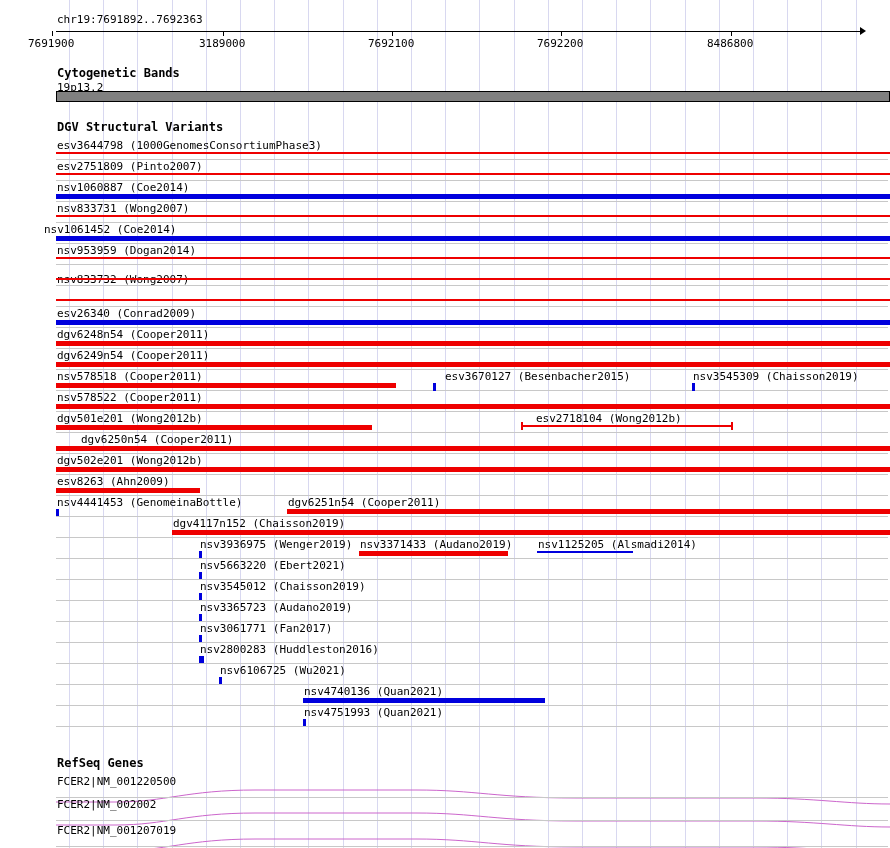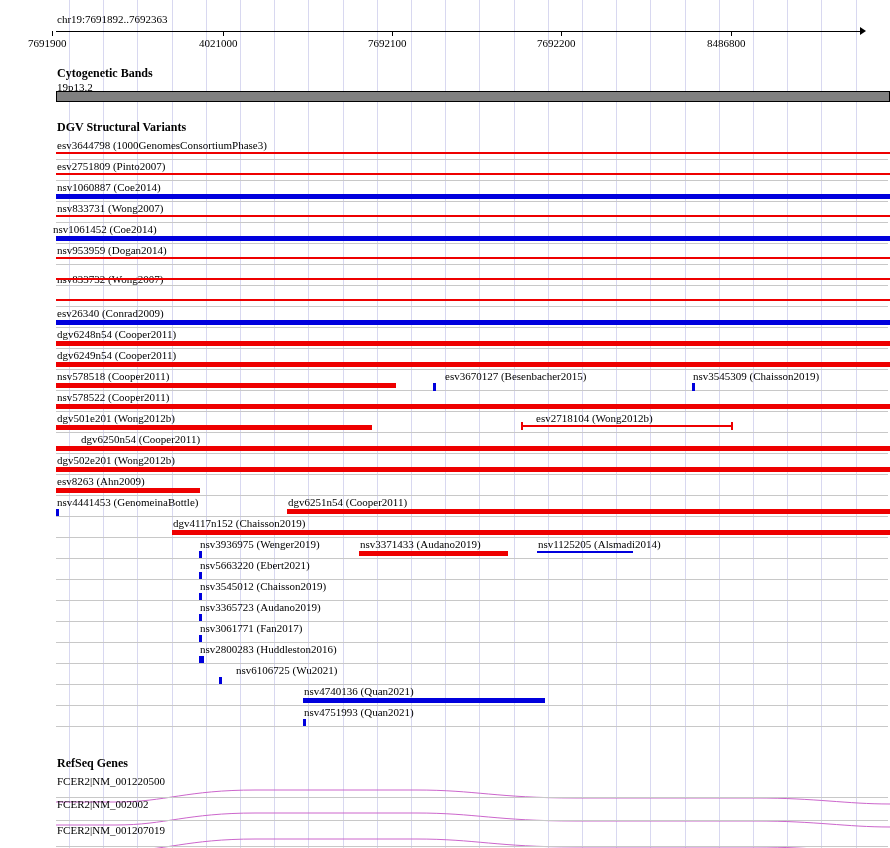--- a/index.html
+++ b/index.html
@@ -1,17 +1,17 @@
 <!DOCTYPE html>
 <html><head>
 <meta charset="utf-8">
 <style>
   html,body{margin:0;padding:0;background:#ffffff;}
   body{width:890px;height:848px;position:relative;font-family:"DejaVu Sans Mono","Liberation Mono",monospace;color:#000;}
-  #canvas{position:absolute;left:0;top:0;width:890px;height:848px;overflow:hidden;font-family:Liberation Serif, serif;}
+  #canvas{position:absolute;left:0;top:0;width:890px;height:848px;overflow:hidden;}
   .vgrid{position:absolute;top:0;width:1px;height:848px;background:#d8d8f0;}
   .lbl{position:absolute;font-size:11px;line-height:11px;white-space:nowrap;color:#000;}
   .bold{font-weight:bold;font-size:12px;}
   .bar{position:absolute;height:5px;}
   .axisline{position:absolute;height:1px;background:#000;}
   .axistick{position:absolute;width:1px;height:5px;background:#000;}
   .cyto{position:absolute;height:9px;background:#808080;border:1px solid #000;}
   .sep{position:absolute;height:1px;background:#c8c8c8;}
   svg.genecurve{position:absolute;overflow:visible;}
   .arrowR{position:absolute;width:0;height:0;border-top:4px solid transparent;border-bottom:4px solid transparent;border-left:6px solid #000;}
@@ -43,21 +43,21 @@
     <div class="vgrid" style="left: 753px; background: rgb(216, 216, 240);"></div>
     <div class="vgrid" style="left: 787px; background: rgb(216, 216, 240);"></div>
     <div class="vgrid" style="left: 821px; background: rgb(216, 216, 240);"></div>
     <div class="vgrid" style="left: 856px; background: rgb(216, 216, 240);"></div>
     <div class="lbl" style="left: 57px; top: 14px; font-size: 11px;">chr19:7691892..7692363</div>
     <div class="axisline" style="left: 56px; top: 31px; width: 806px;"></div>
     <div class="arrowR" style="left: 860px; top: 27px;"></div>
     <div class="axistick" style="left: 52px; top: 31px;"></div>
     <div class="lbl" style="left: 28px; top: 38px;">7691900</div>
     <div class="axistick" style="left: 223px; top: 31px;"></div>
-    <div class="lbl" style="left: 199px; top: 38px;">4021000</div>
+    <div class="lbl" style="left: 199px; top: 38px;">3189000</div>
     <div class="axistick" style="left: 392px; top: 31px;"></div>
     <div class="lbl" style="left: 368px; top: 38px;">7692100</div>
     <div class="axistick" style="left: 561px; top: 31px;"></div>
     <div class="lbl" style="left: 537px; top: 38px;">7692200</div>
     <div class="axistick" style="left: 731px; top: 31px;"></div>
     <div class="lbl" style="left: 707px; top: 38px;">8486800</div>
     <div class="lbl bold" style="left: 57px; top: 68px;">Cytogenetic Bands</div>
     <div class="lbl" style="left: 57px; top: 82px;">19p13.2</div>
     <div class="cyto" style="left: 56px; top: 91px; width: 832px; background: rgb(128, 128, 128);"></div>
     <div class="lbl bold" style="left: 57px; top: 122px;">DGV Structural Variants</div>
@@ -66,21 +66,21 @@
     <div class="sep" style="left: 56px; top: 159px; width: 832px;"></div>
     <div class="lbl" style="left: 57px; top: 161px;">esv2751809 (Pinto2007)</div>
     <div class="bar" style="left: 56px; top: 173px; width: 834px; height: 2px; background: rgb(238, 0, 0);"></div>
     <div class="sep" style="left: 56px; top: 180px; width: 832px;"></div>
     <div class="lbl" style="left: 57px; top: 182px;">nsv1060887 (Coe2014)</div>
     <div class="bar" style="left: 56px; top: 194px; width: 834px; height: 5px; background: rgb(0, 0, 221);"></div>
     <div class="sep" style="left: 56px; top: 201px; width: 832px;"></div>
     <div class="lbl" style="left: 57px; top: 203px;">nsv833731 (Wong2007)</div>
     <div class="bar" style="left: 56px; top: 215px; width: 834px; height: 2px; background: rgb(238, 0, 0);"></div>
     <div class="sep" style="left: 56px; top: 222px; width: 832px;"></div>
-    <div class="lbl" style="left: 53px; top: 224px; text-align: right;">nsv1061452 (Coe2014)</div>
+    <div class="lbl" style="left: 44px; top: 224px; text-align: right;">nsv1061452 (Coe2014)</div>
     <div class="bar" style="left: 56px; top: 236px; width: 834px; height: 5px; background: rgb(0, 0, 221);"></div>
     <div class="sep" style="left: 56px; top: 243px; width: 832px;"></div>
     <div class="lbl" style="left: 57px; top: 245px; text-align: center;">nsv953959 (Dogan2014)</div>
     <div class="bar" style="left: 56px; top: 257px; width: 834px; height: 2px; background: rgb(238, 0, 0);"></div>
     <div class="sep" style="left: 56px; top: 264px; width: 832px;"></div>
     <div class="lbl" style="left: 57px; top: 274px;">nsv833732 (Wong2007)</div>
     <div class="bar" style="left: 56px; top: 278px; width: 834px; height: 2px; background: rgb(238, 0, 0);"></div>
     <div class="sep" style="left: 56px; top: 285px; width: 832px;"></div>
     <div class="bar" style="left: 56px; top: 299px; width: 834px; height: 2px; background: rgb(238, 0, 0);"></div>
     <div class="sep" style="left: 56px; top: 306px; width: 832px;"></div>
@@ -142,21 +142,21 @@
     <div class="sep" style="left: 56px; top: 600px; width: 832px;"></div>
     <div class="lbl" style="left: 200px; top: 602px;">nsv3365723 (Audano2019)</div>
     <div class="bar" style="left: 199px; top: 614px; width: 3px; height: 8px; background: rgb(0, 0, 221);"></div>
     <div class="sep" style="left: 56px; top: 621px; width: 832px;"></div>
     <div class="lbl" style="left: 200px; top: 623px;">nsv3061771 (Fan2017)</div>
     <div class="bar" style="left: 199px; top: 635px; width: 3px; height: 8px; background: rgb(0, 0, 221);"></div>
     <div class="sep" style="left: 56px; top: 642px; width: 832px;"></div>
     <div class="lbl" style="left: 200px; top: 644px;">nsv2800283 (Huddleston2016)</div>
     <div class="bar" style="left: 199px; top: 656px; width: 5px; height: 8px; background: rgb(0, 0, 221);"></div>
     <div class="sep" style="left: 56px; top: 663px; width: 832px;"></div>
-    <div class="lbl" style="left: 236px; top: 665px; text-align: right;">nsv6106725 (Wu2021)</div>
+    <div class="lbl" style="left: 220px; top: 665px; text-align: right;">nsv6106725 (Wu2021)</div>
     <div class="bar" style="left: 219px; top: 677px; width: 3px; height: 8px; background: rgb(0, 0, 221);"></div>
     <div class="sep" style="left: 56px; top: 684px; width: 832px;"></div>
     <div class="lbl" style="left: 304px; top: 686px;">nsv4740136 (Quan2021)</div>
     <div class="bar" style="left: 303px; top: 698px; width: 242px; height: 5px; background: rgb(0, 0, 221);"></div>
     <div class="sep" style="left: 56px; top: 705px; width: 832px;"></div>
     <div class="lbl" style="left: 304px; top: 707px;">nsv4751993 (Quan2021)</div>
     <div class="bar" style="left: 303px; top: 719px; width: 3px; height: 8px; background: rgb(0, 0, 221);"></div>
     <div class="sep" style="left: 56px; top: 726px; width: 832px;"></div>
     <div class="lbl bold" style="left: 57px; top: 758px;">RefSeq Genes</div>
     <div class="lbl" style="left: 57px; top: 776px;">FCER2|NM_001220500</div>

